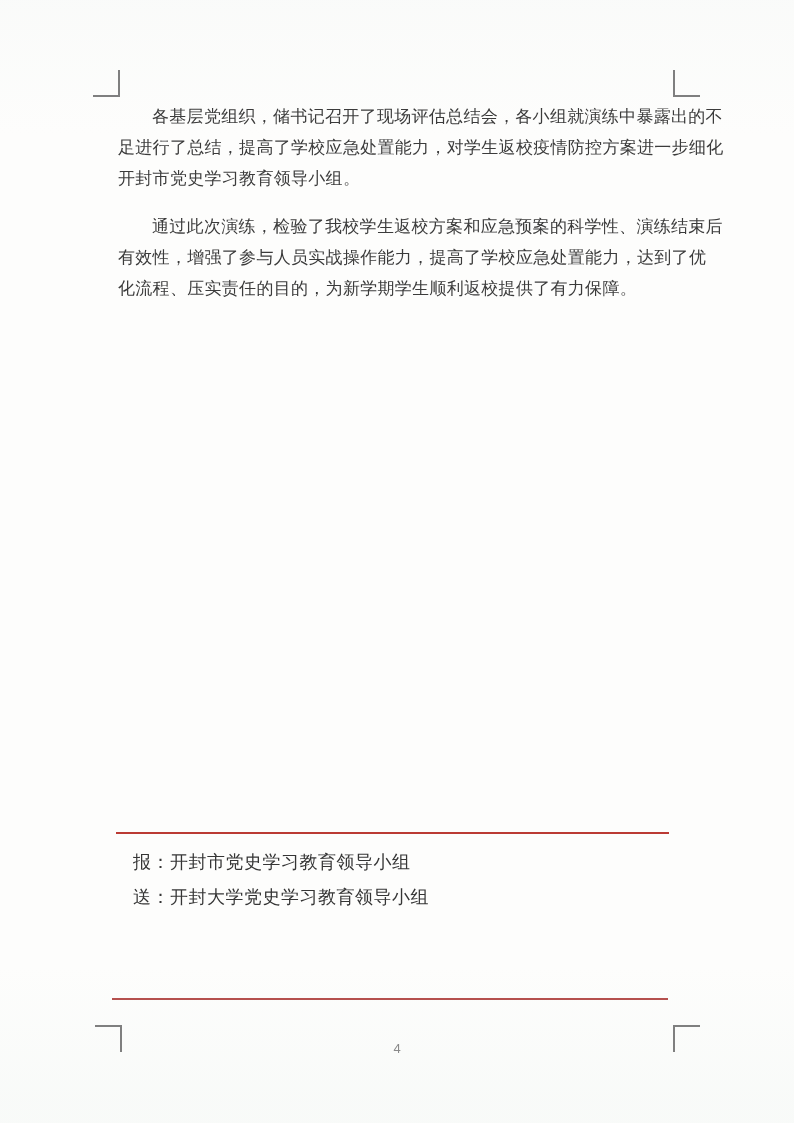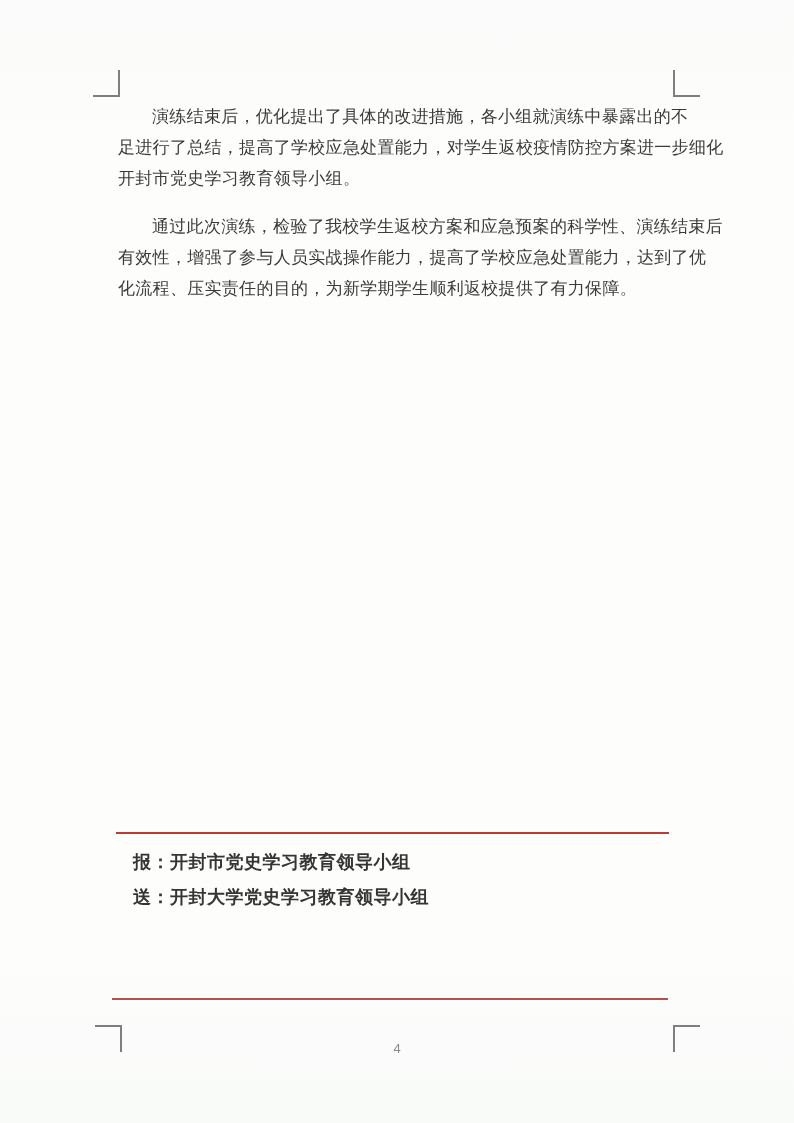--- a/index.html
+++ b/index.html
@@ -65,21 +65,20 @@
   }
   .rule.top    { left: 116px; top: 832px; width: 553px; }
   .rule.bottom { left: 112px; top: 998px; width: 556px; background: #b5504e; }
 
   .distribution {
     position: absolute;
     left: 133px;
     top: 845px;
     color: #353535;
     font-size: 18px;
-    font-weight: bold;
   }
   .distribution .dist-line {
     display: block;
     height: 35px;
     line-height: 35px;
     white-space: nowrap;
     letter-spacing: 0.5px;
   }
 
   
@@ -99,21 +98,21 @@
 
 <div class="page">
 
   <div class="crop tl"></div>
   <div class="crop tr"></div>
   <div class="crop bl"></div>
   <div class="crop br"></div>
 
   <div class="body-text">
     <p class="para">
-      <span class="line indent">演练结束后，优化提出了具体的改进措施，各小组就演练中暴露出的不</span>
+      <span class="line indent">各基层党组织，储书记召开了现场评估总结会，各小组就演练中暴露出的不</span>
       <span class="line">足进行了总结，提高了学校应急处置能力，对学生返校疫情防控方案进一步细化</span>
       <span class="line">开封市党史学习教育领导小组。</span>
     </p>
     <p class="para">
       <span class="line indent">通过此次演练，检验了我校学生返校方案和应急预案的科学性、演练结束后</span>
       <span class="line">有效性，增强了参与人员实战操作能力，提高了学校应急处置能力，达到了优</span>
       <span class="line">化流程、压实责任的目的，为新学期学生顺利返校提供了有力保障。</span>
     </p>
   </div>
 

